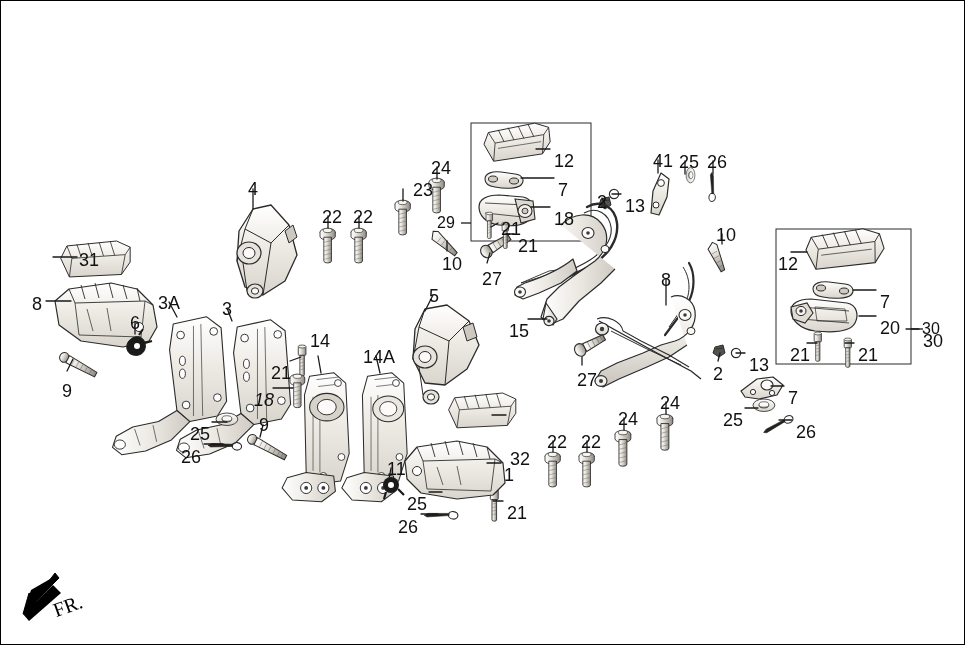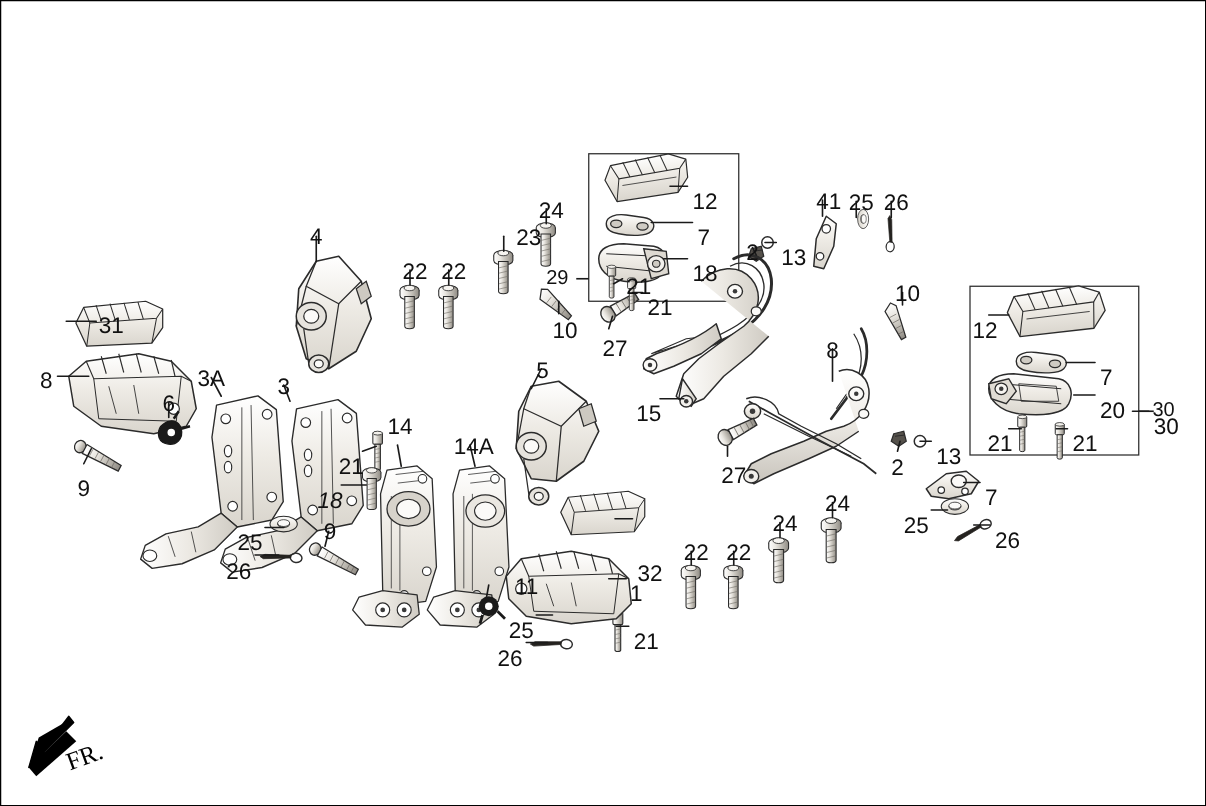--- a/index.html
+++ b/index.html
@@ -619,21 +619,21 @@
       <div class="lbl" style="left: 157px; top: 293px;">3A</div>
       <div class="lbl" style="left: 221px; top: 299px;">3</div>
       <div class="lbl" style="left: 61px; top: 381px;">9</div>
       <div class="lbl" style="left: 189px; top: 424px;">25</div>
       <div class="lbl" style="left: 180px; top: 447px;">26</div>
       <div class="lbl" style="left: 270px; top: 363px;">21</div>
       <div class="lbl" style="left: 253px; top: 390px; font-style: italic;">18</div>
       <div class="lbl" style="left: 258px; top: 415px;">9</div>
       <div class="lbl" style="left: 309px; top: 331px; text-align: center;">14</div>
       <div class="lbl" style="left: 362px; top: 347px;">14A</div>
-      <div class="lbl" style="left: 386px; top: 459px; margin-left: 25px;">11</div>
+      <div class="lbl" style="left: 386px; top: 459px;">11</div>
       <div class="lbl" style="left: 406px; top: 494px;">25</div>
       <div class="lbl" style="left: 397px; top: 517px;">26</div>
       <div class="lbl" style="left: 506px; top: 503px;">21</div>
       <div class="lbl" style="left: 503px; top: 465px;">1</div>
       <div class="lbl" style="left: 509px; top: 417px; margin-top: 32px;">32</div>
       <div class="lbl" style="left: 247px; top: 179px;">4</div>
       <div class="lbl" style="left: 321px; top: 207px;">22</div>
       <div class="lbl" style="left: 352px; top: 207px;">22</div>
       <div class="lbl" style="left: 412px; top: 180px;">23</div>
       <div class="lbl" style="left: 430px; top: 158px;">24</div>

